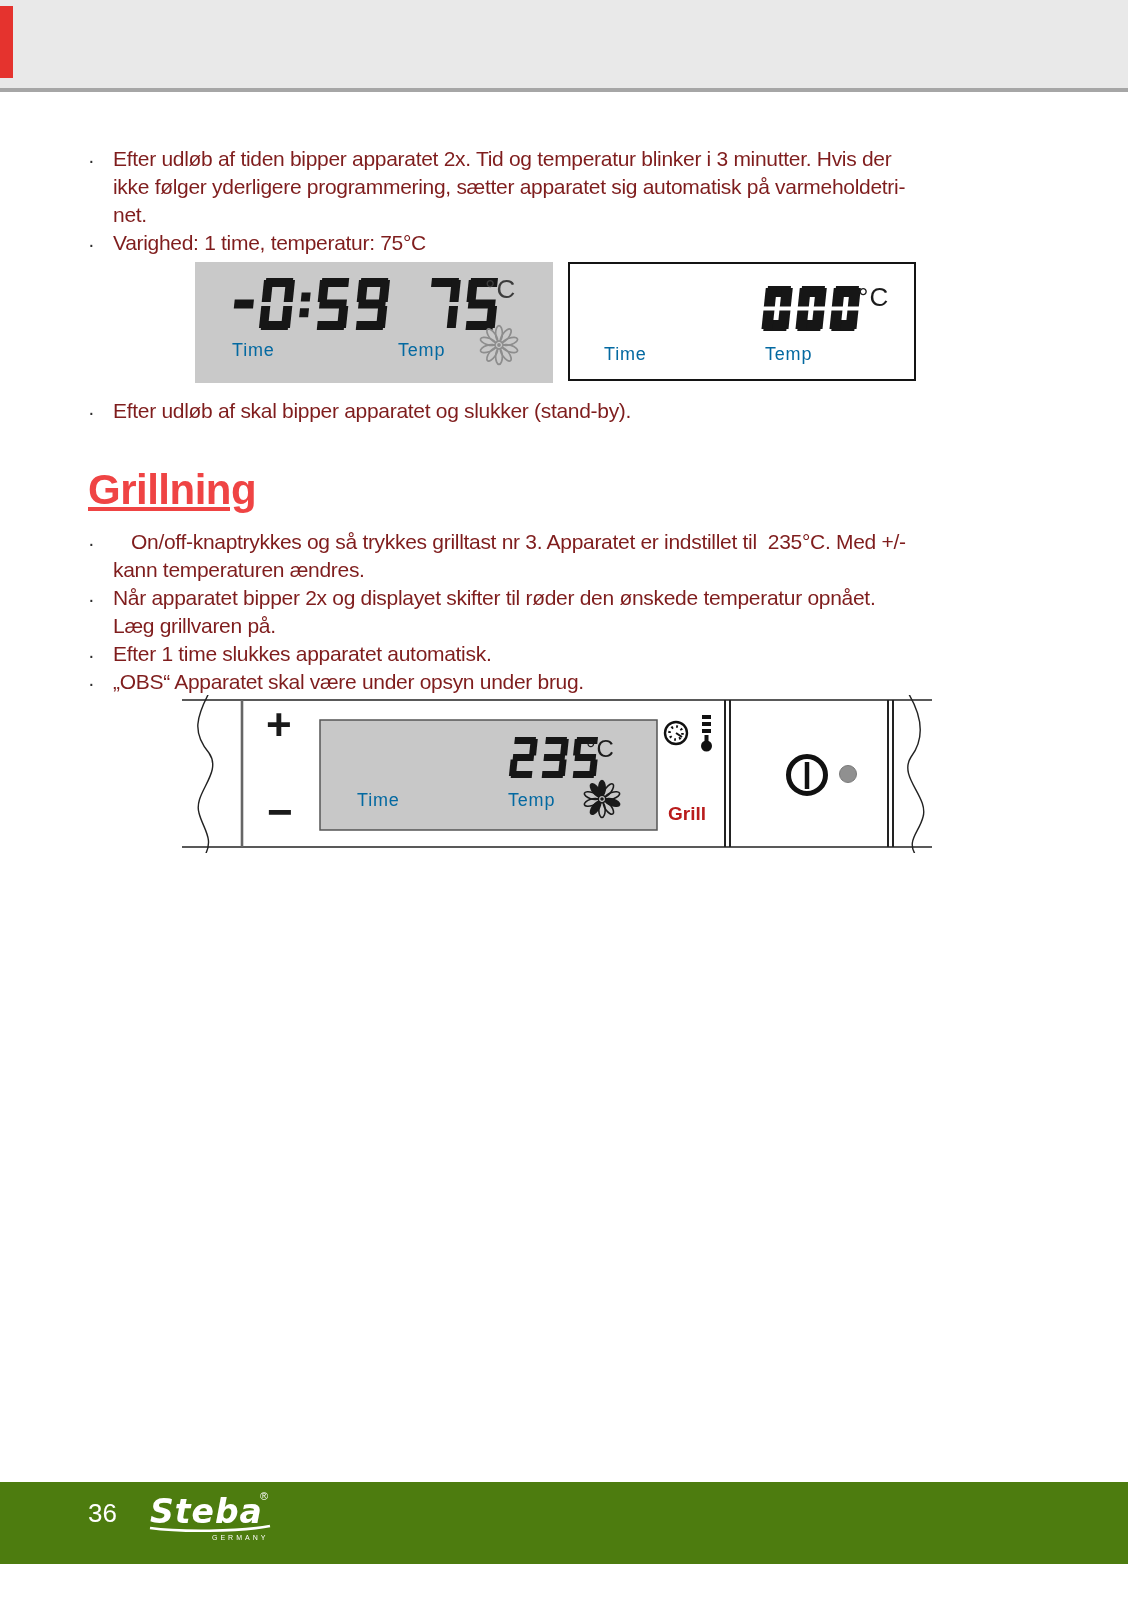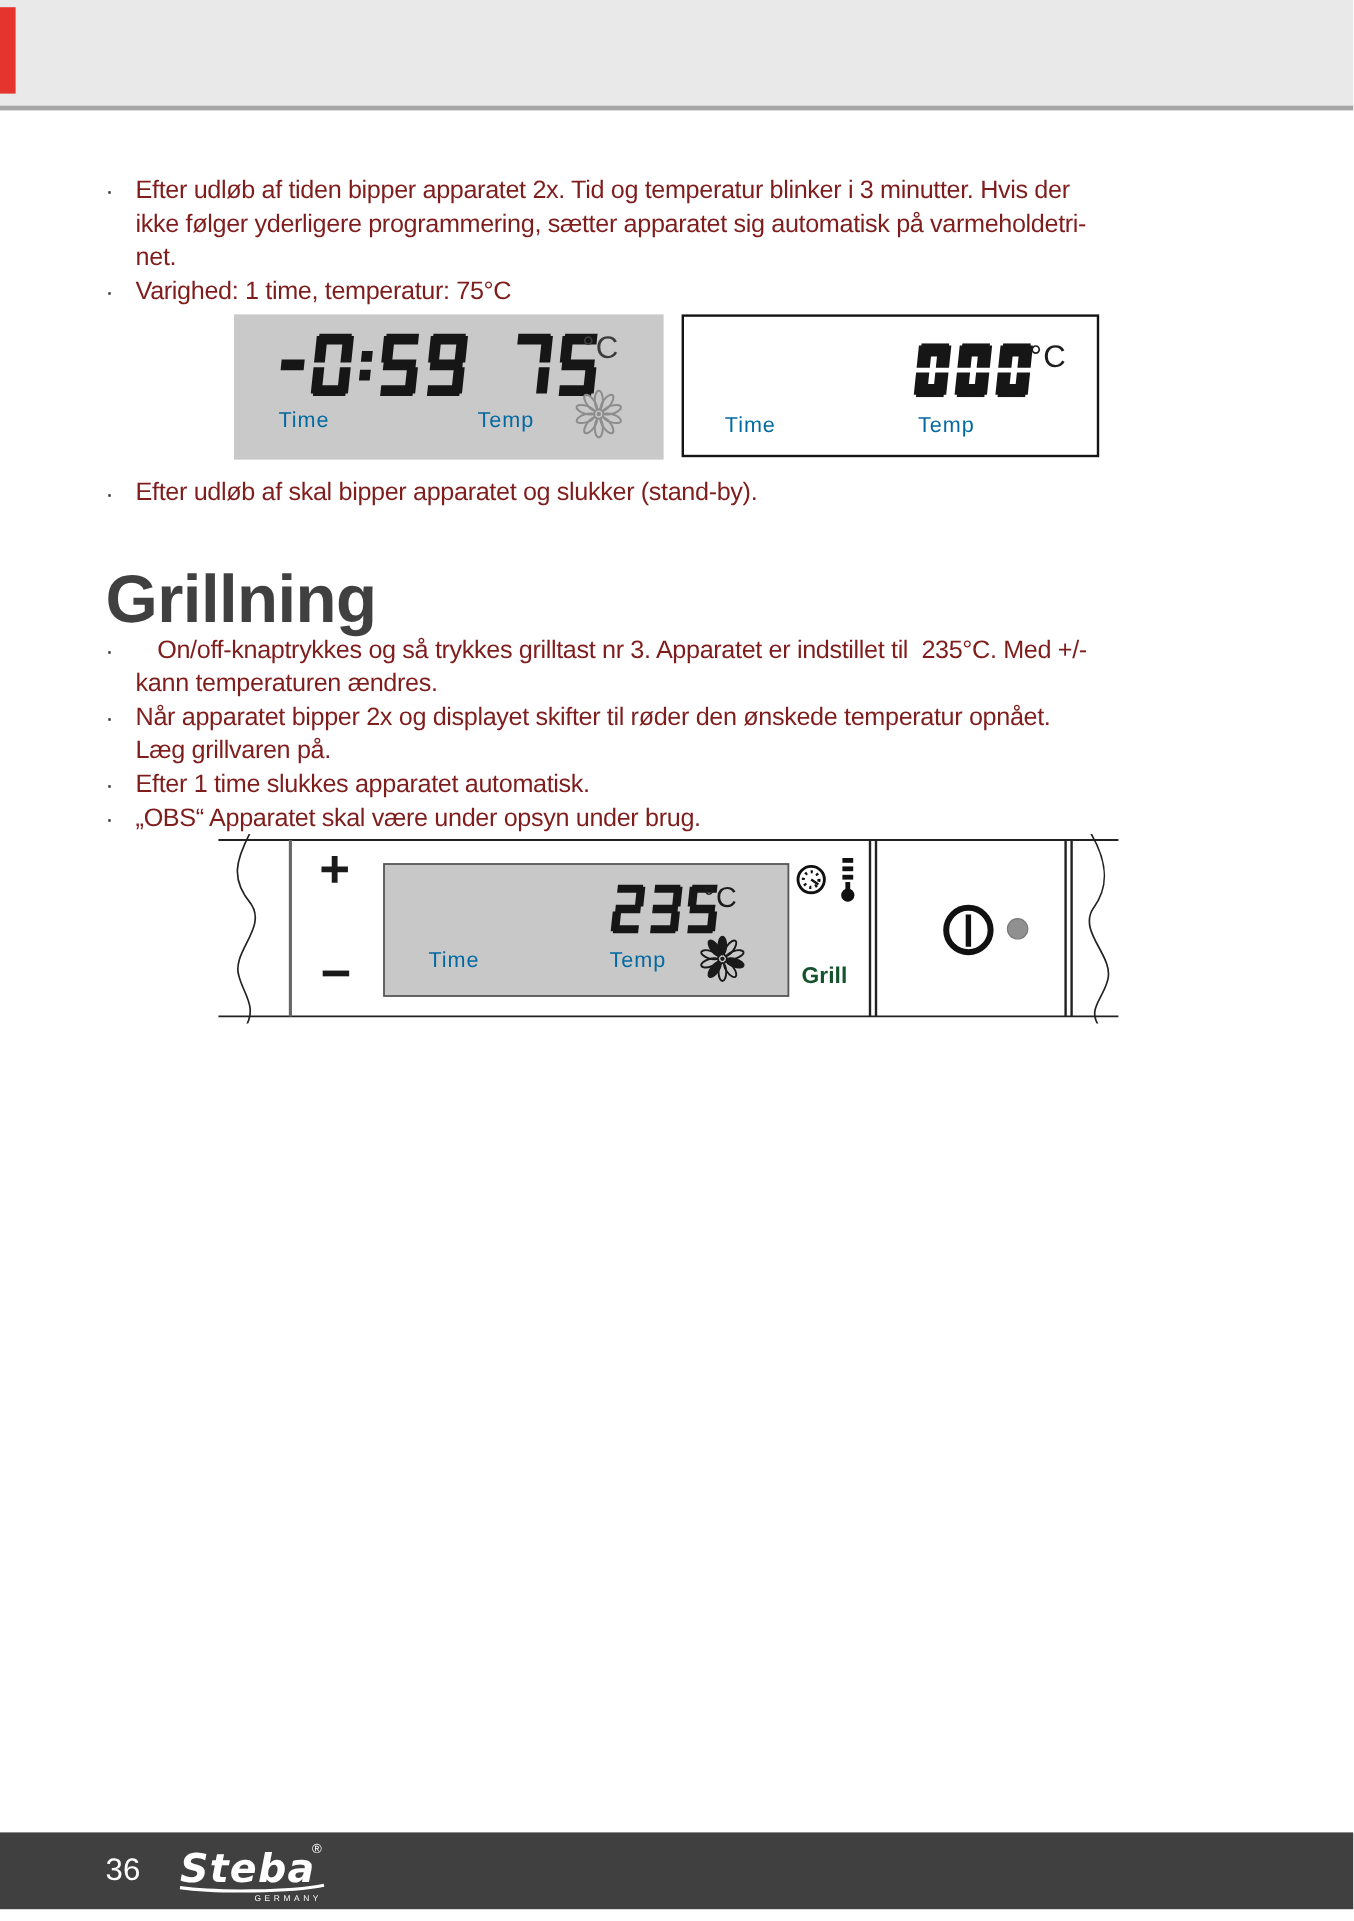--- a/index.html
+++ b/index.html
@@ -5,36 +5,36 @@
   html,body{margin:0;padding:0;background:#fff;}
   #page{position:relative;width:1128px;height:1601px;background:#fff;overflow:hidden;
         font-family:"Liberation Sans","DejaVu Sans",sans-serif;color:#2d2d2d;}
   
   .header-band{position:absolute;left:0;top:0;width:1128px;height:88px;background:#e9e9e9;}
   .red-tab{position:absolute;left:0;top:6px;width:13px;height:72px;background:#e5332e;}
   .header-rule{position:absolute;left:0;top:88px;width:1128px;height:4px;background:#a6a6a6;}
   
   .line{position:absolute;font-size:21px;line-height:26px;letter-spacing:-0.3px;white-space:pre;color:#7f1d1d;}
   .bullet{position:absolute;font-size:20px;color:#2d2d2d;}
-  .section-title{position:absolute;left:88px;top:466px;font-size:56px;font-weight:bold;color:#404040;letter-spacing:-0.5px;}
+  .section-title{position:absolute;left:88px;top:466px;font-size:42px;font-weight:bold;color:#ef4444;letter-spacing:-0.5px;text-decoration:underline;}
   
   .lcd1{position:absolute;left:195px;top:262px;width:358px;height:121px;background:#c9c9c9;}
   .lcd2{position:absolute;left:568px;top:262px;width:348px;height:119px;background:#fff;border:2px solid #141414;box-sizing:border-box;}
   .seg{position:absolute;}
   .unit{position:absolute;font-size:26px;color:#3c3c3c;letter-spacing:1px;}
   .unit.dark{color:#1c1c1c;}
   .lbl{position:absolute;font-size:18px;color:#0369a1;letter-spacing:0.8px;}
   .fan{position:absolute;}
   
   .panel{position:absolute;left:178px;top:695px;width:760px;height:158px;}
   .panel svg.bg{position:absolute;left:0;top:0;}
   .pm{position:absolute;font-size:44px;font-weight:600;color:#1a1a1a;}
-  .grill-lbl{position:absolute;left:490px;top:108px;font-size:19px;font-weight:bold;color:#14532d;}
-  
-  .footer-bar{position:absolute;left:0;top:1527px;width:1128px;height:64px;background:#404040;}
+  .grill-lbl{position:absolute;left:490px;top:108px;font-size:19px;font-weight:bold;color:#b91c1c;}
+  
+  .footer-bar{position:absolute;left:0;top:1482px;width:1128px;height:82px;background:#4d7c0f;}
   .page-num{position:absolute;left:88px;top:16px;font-size:26px;color:#fff;}
   .logo{position:absolute;left:150px;top:8px;width:130px;height:56px;color:#fff;}
   .logo .name{position:absolute;left:0;top:2px;font-family:"DejaVu Sans",sans-serif;
               font-style:italic;font-weight:bold;font-size:33px;letter-spacing:1px;}
   .logo .reg{position:absolute;left:110px;top:0;font-size:11px;}
   .logo .country{position:absolute;left:62px;top:44px;font-size:7px;letter-spacing:3px;}
   .logo svg{position:absolute;left:-2px;top:34px;}
 </style>
 </head>
 <body>

